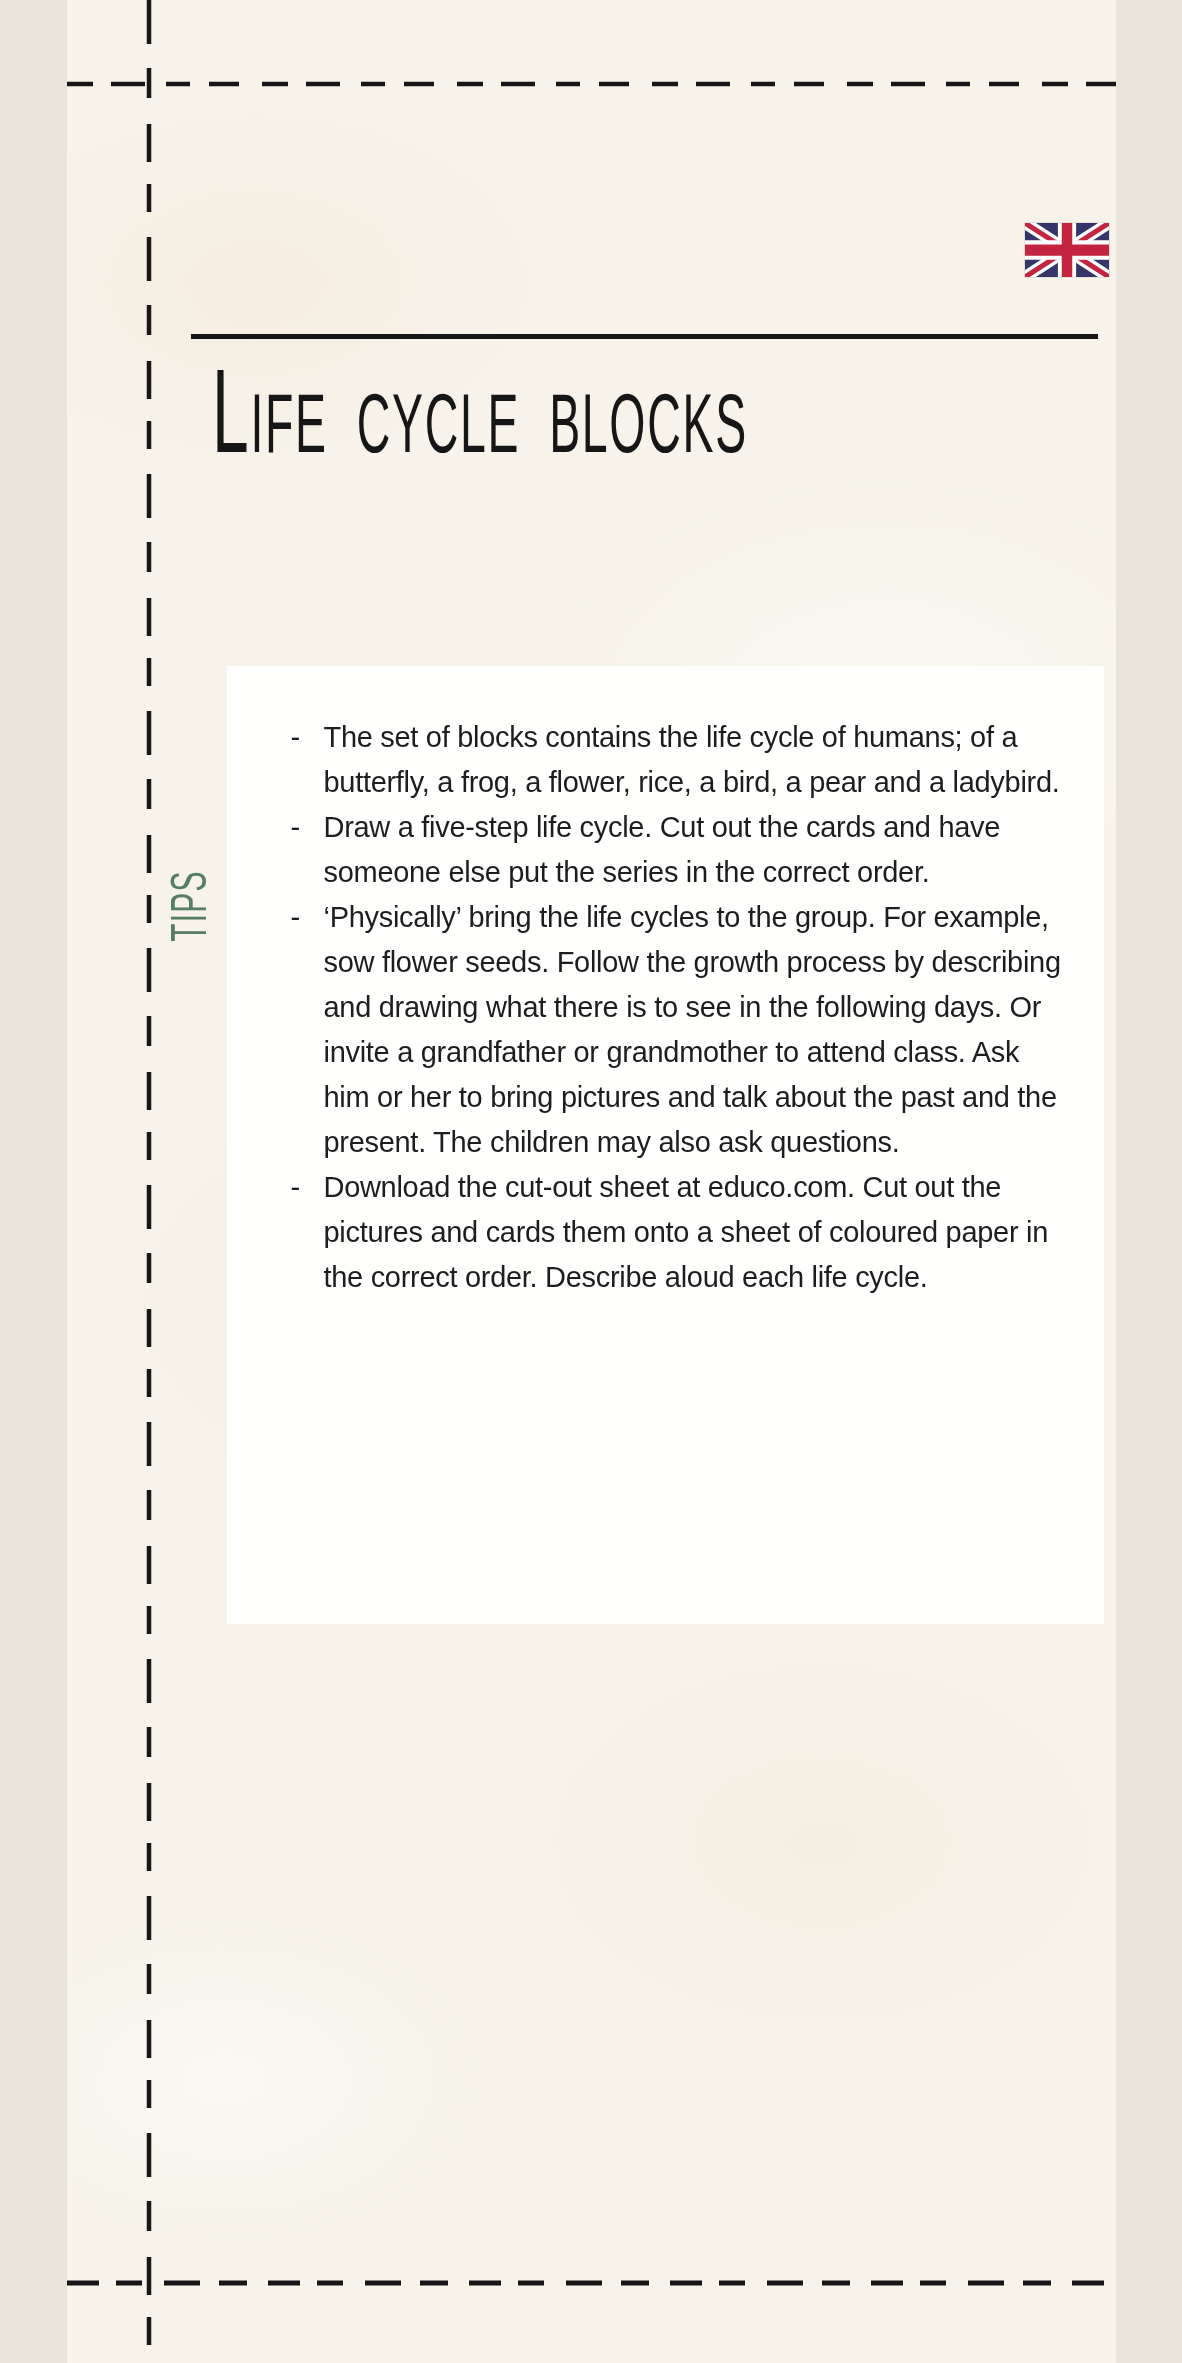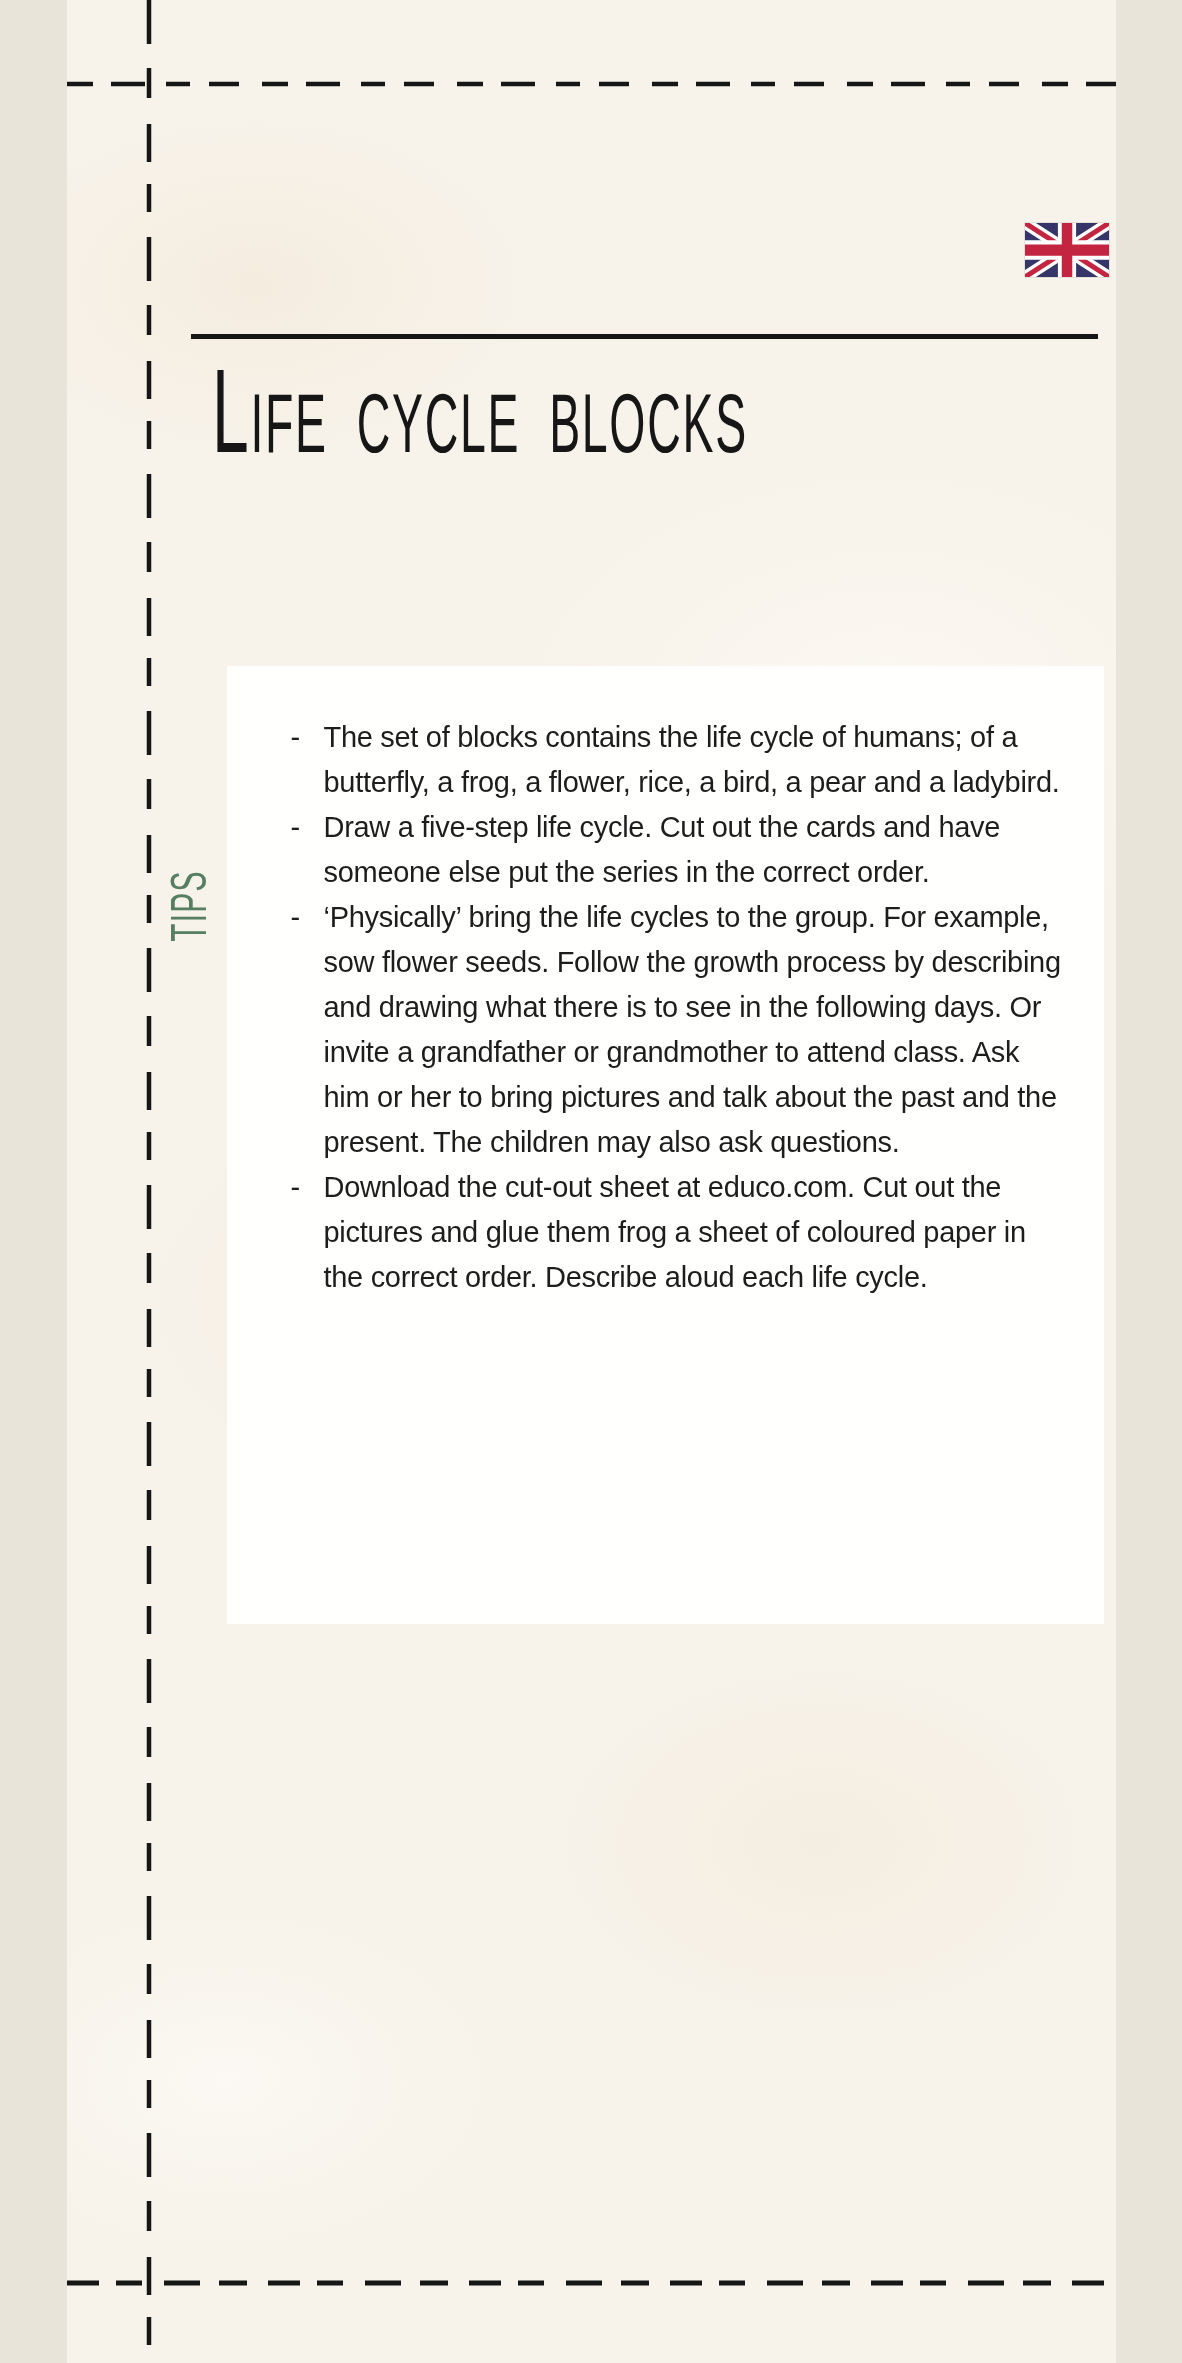--- a/index.html
+++ b/index.html
@@ -97,18 +97,18 @@
         <li class="tip-item">
           <span class="tip-bullet">-</span>
           <span class="tip-text">Draw a five-step life cycle. Cut out the cards and have someone else put the series in the correct order.</span>
         </li>
         <li class="tip-item">
           <span class="tip-bullet">-</span>
           <span class="tip-text">‘Physically’ bring the life cycles to the group. For example, sow flower seeds. Follow the growth process by describing and drawing what there is to see in the following days. Or invite a grandfather or grandmother to attend class. Ask him or her to bring pictures and talk about the past and the present. The children may also ask questions.</span>
         </li>
         <li class="tip-item">
           <span class="tip-bullet">-</span>
-          <span class="tip-text">Download the cut-out sheet at educo.com. Cut out the pictures and glue them frog a sheet of coloured paper in the correct order. Describe aloud each life cycle.</span>
+          <span class="tip-text">Download the cut-out sheet at educo.com. Cut out the pictures and cards them onto a sheet of coloured paper in the correct order. Describe aloud each life cycle.</span>
         </li>
       </ul>
   </div>
 
 </div>
 
 </body></html>

